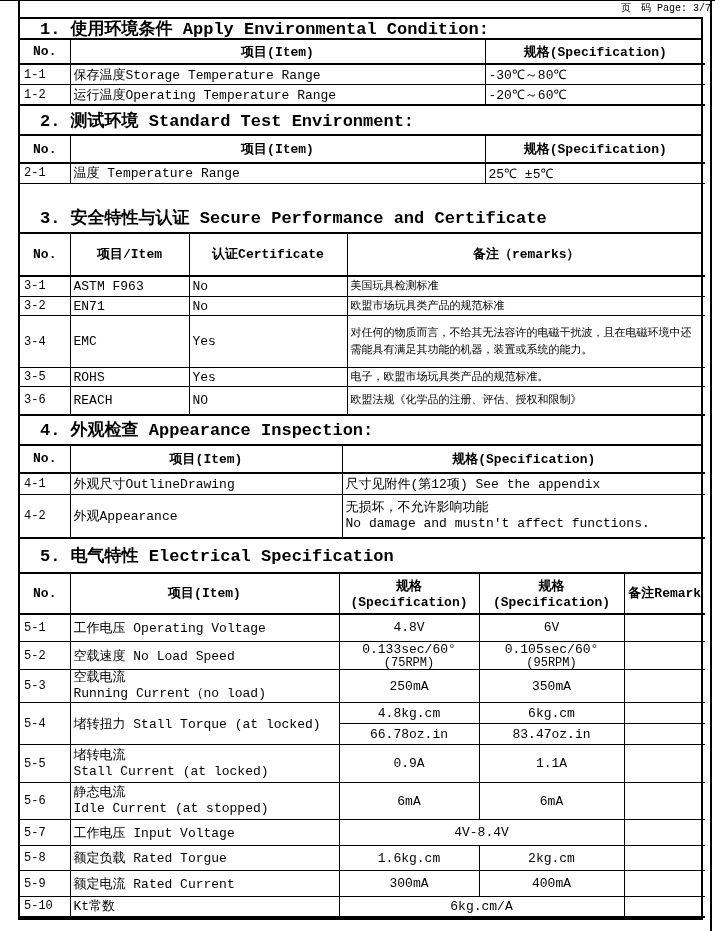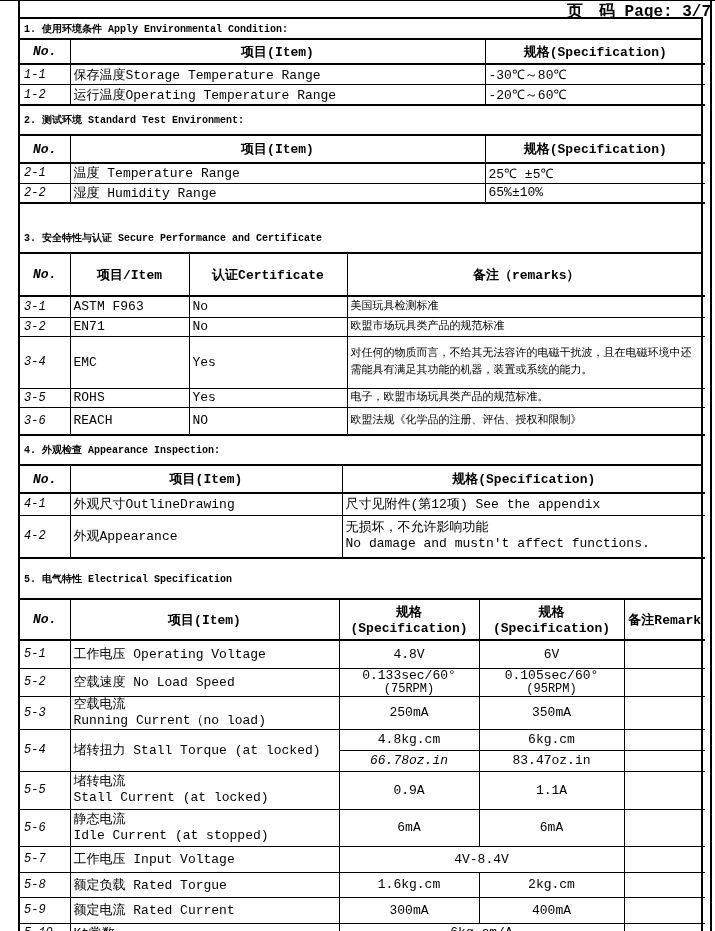--- a/index.html
+++ b/index.html
@@ -4,39 +4,39 @@
 <style>
   html,body { margin:0; padding:0; background:#fff; }
   .canvas {
     position:relative; width:715px; height:931px; background:#fff;
     font-family:"Liberation Mono","DejaVu Sans Mono",monospace; color:#000;
     overflow:hidden;
   }
   .topline { position:absolute; top:0; left:0; width:715px; height:1px; background:#000; }
   .vframe-right { position:absolute; top:0; left:710px; width:2px; height:931px; background:#000; }
   .vframe-left { position:absolute; top:0; left:18px; width:2px; height:20px; background:#000; }
-  .page-label { position:absolute; top:1px; right:4px; font-size:16px; font-weight:bold; white-space:pre; }
+  .page-label { position:absolute; top:1px; right:4px; font-size:10px; font-weight:normal; white-space:pre; }
 
   .content {
     position:absolute; left:18px; top:17px; width:685px; box-sizing:border-box;
     border:2px solid #000; background:#fff;
   }
   .sec-title {
     box-sizing:border-box; border-bottom:2px solid #000;
-    font-weight:bold; font-size:10px; padding-left:4px;
+    font-weight:bold; font-size:17px; padding-left:20px;
     display:flex; align-items:center; white-space:nowrap; overflow:hidden;
   }
   .st1 { height:21px; } .st2 { height:30px; } .st3 { height:30px;margin-top:20px; }
-  .st4 { height:30px; } .st5 { height:41px; }
+  .st4 { height:30px; } .st5 { height:35px; }
 
   table { border-collapse:collapse; table-layout:fixed; width:685px; }
   td, th { border:1px solid #000; box-sizing:border-box; padding:0 3px; vertical-align:middle; overflow:hidden; }
   th { font-weight:bold; text-align:center; font-size:13px; padding:0 1px; }
   td { font-size:13px; text-align:left; }
-  tr > td:first-child, tr > th:first-child { border-left:none;font-style:italic; }
+  tr > td:first-child, tr > th:first-child { border-left:none; }
   tr > td:last-child, tr > th:last-child { border-right:none; }
   tr.hdr > th { border-top:none; border-bottom:2px solid #000; }
   tr.last > td { border-bottom:2px solid #000; }
   .no-cell { padding-left:4px; font-size:12px; }
   .ctr { text-align:center;margin-left:12px; }
   .small-sub { display:block; font-size:12px; line-height:12px; text-align:center; }
   .val-main { display:block; font-size:13px; line-height:14px; text-align:center; }
   .two-line div { line-height:16px; }
   .wrap13 { font-size:11px; line-height:17px; }
 </style>
@@ -88,25 +88,20 @@
           <tr class="hdr" style="height:27px">
         <th>No.</th>
         <th>项目(Item)</th>
         <th>规格(Specification)</th>
       </tr>
       <tr style="height:20px">
         <td class="no-cell">2-1</td>
         <td>温度 Temperature Range</td>
         <td>25℃ ±5℃</td>
       </tr>
-      <tr class="last" style="height:20px">
-        <td class="no-cell">2-2</td>
-        <td>湿度 Humidity Range</td>
-        <td>65%±10%</td>
-      </tr>
     </tbody>
       </table>
 
     <div class="sec-title st3">3. 安全特性与认证 Secure Performance and Certificate</div>
     <table>
       <colgroup>
           <col style="width:50px">
           <col style="width:119px">
           <col style="width:158px">
           <col style="width:358px">

